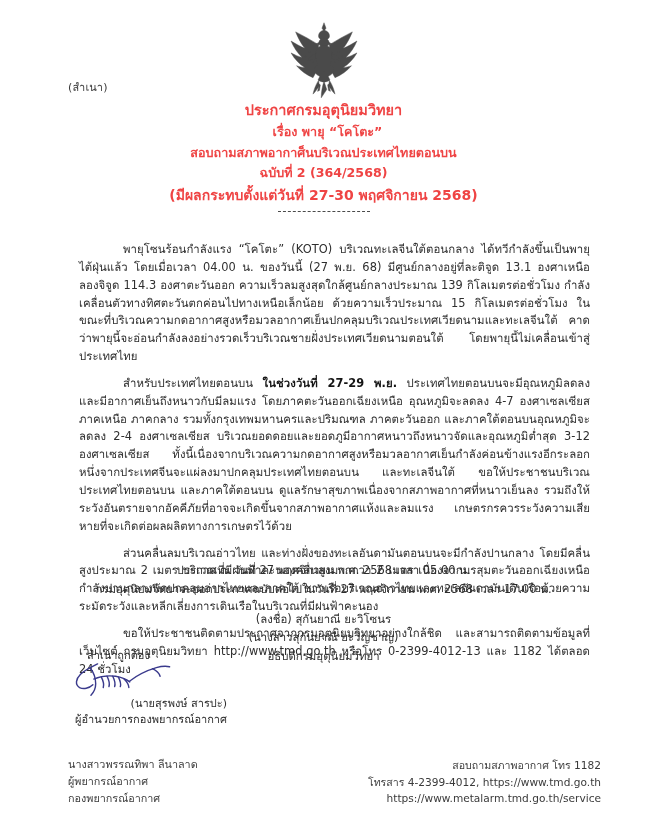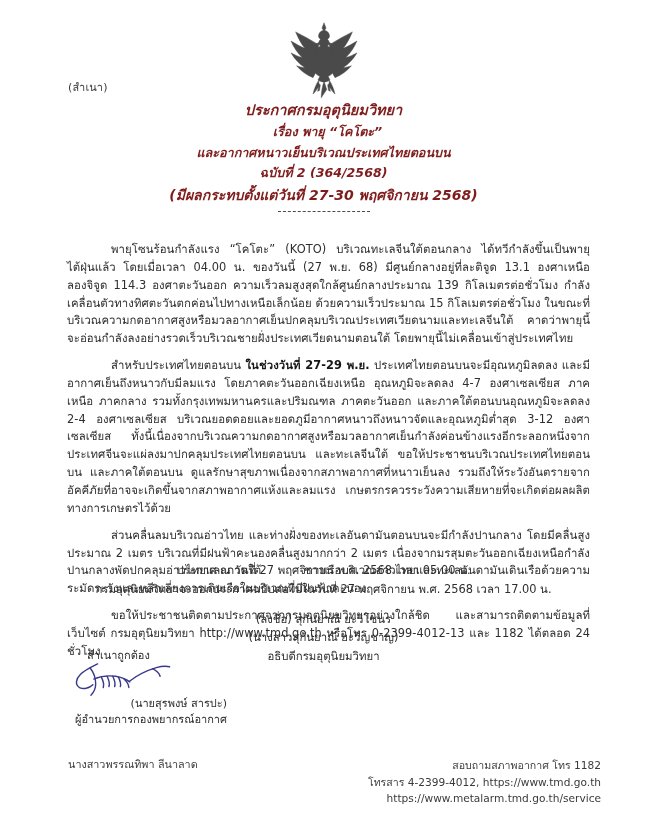--- a/index.html
+++ b/index.html
@@ -46,23 +46,22 @@
   
   .heading {
     position: absolute;
     left: 0;
     right: 0;
     top: 99px;
     text-align: center;
   }
   .heading .h-line {
     display: block;
-    color: #7f1d1d;
+    color: #ef4444;
     line-height: 1.62;
-    font-style: italic;
   }
   .h-title  { font-size: 14.5px; font-weight: bold; }
   .h-sub1   { font-size: 12.6px; font-weight: bold; margin-left: 8px; }
   .h-sub2   { font-size: 12.6px; font-weight: bold; }
   .h-issue  { font-size: 12.6px; font-weight: bold; }
   .h-effect { font-size: 14px; font-weight: bold; }
   .rule {
     display: block;
     margin: 5px auto 0;
     width: 92px;
@@ -71,21 +70,21 @@
   }
 
   
   .body-area {
     position: absolute;
     left: 67px;
     right: 57px;
     top: 241px;
   }
   p.para {
-    margin: 0 0 9px 0;
+    margin: 0 0 9px 12px;
     font-size: 11.4px;
     line-height: 1.565;
     text-align: justify;
     text-indent: 44px;
     color: #2e2e2e;
     letter-spacing: 0.05px;
   }
   b.em { font-weight: bold; color: #151515; }
 
   
@@ -201,21 +200,21 @@
         <circle cx="50" cy="57" r="0.9"></circle>
         <circle cx="46" cy="62" r="0.7"></circle>
           <circle cx="54" cy="62" r="0.7"></circle>
       </g>
     </svg>
   </div>
 
   <div class="heading">
     <span class="h-line h-title">ประกาศกรมอุตุนิยมวิทยา</span>
     <span class="h-line h-sub1">เรื่อง พายุ “โคโตะ”</span>
-    <span class="h-line h-sub2">และอากาศหนาวเย็นบริเวณประเทศไทยตอนบน</span>
+    <span class="h-line h-sub2">สอบถามสภาพอากาศ็นบริเวณประเทศไทยตอนบน</span>
     <span class="h-line h-issue">ฉบับที่ 2 (364/2568)</span>
     <span class="h-line h-effect">(มีผลกระทบตั้งแต่วันที่ 27-30 พฤศจิกายน 2568)</span>
     <span class="rule"></span>
   </div>
 
   <div class="body-area">
     <p class="para"><span>พายุโซนร้อนกำลังแรง “โคโตะ” (KOTO) บริเวณทะเลจีนใต้ตอนกลาง ได้ทวีกำลังขึ้นเป็นพายุไต้ฝุ่นแล้ว โดยเมื่อเวลา 04.00 น. ของวันนี้ (27 พ.ย. 68) มีศูนย์กลางอยู่ที่ละติจูด 13.1 องศาเหนือ ลองจิจูด 114.3 องศาตะวันออก ความเร็วลมสูงสุดใกล้ศูนย์กลางประมาณ 139 กิโลเมตรต่อชั่วโมง กำลังเคลื่อนตัวทางทิศตะวันตกค่อนไปทางเหนือเล็กน้อย ด้วยความเร็วประมาณ 15 กิโลเมตรต่อชั่วโมง ในขณะที่บริเวณความกดอากาศสูงหรือมวลอากาศเย็นปกคลุมบริเวณประเทศเวียดนามและทะเลจีนใต้ คาดว่าพายุนี้จะอ่อนกำลังลงอย่างรวดเร็วบริเวณชายฝั่งประเทศเวียดนามตอนใต้ โดยพายุนี้ไม่เคลื่อนเข้าสู่ประเทศไทย</span></p>
     <p class="para"><span>สำหรับประเทศไทยตอนบน </span><b class="em">ในช่วงวันที่ 27-29 พ.ย.</b><span> ประเทศไทยตอนบนจะมีอุณหภูมิลดลง และมีอากาศเย็นถึงหนาวกับมีลมแรง โดยภาคตะวันออกเฉียงเหนือ อุณหภูมิจะลดลง 4-7 องศาเซลเซียส ภาคเหนือ ภาคกลาง รวมทั้งกรุงเทพมหานครและปริมณฑล ภาคตะวันออก และภาคใต้ตอนบนอุณหภูมิจะลดลง 2-4 องศาเซลเซียส บริเวณยอดดอยและยอดภูมีอากาศหนาวถึงหนาวจัดและอุณหภูมิต่ำสุด 3-12 องศาเซลเซียส ทั้งนี้เนื่องจากบริเวณความกดอากาศสูงหรือมวลอากาศเย็นกำลังค่อนข้างแรงอีกระลอกหนึ่งจากประเทศจีนจะแผ่ลงมาปกคลุมประเทศไทยตอนบน และทะเลจีนใต้ ขอให้ประชาชนบริเวณประเทศไทยตอนบน และภาคใต้ตอนบน ดูแลรักษาสุขภาพเนื่องจากสภาพอากาศที่หนาวเย็นลง รวมถึงให้ระวังอันตรายจากอัคคีภัยที่อาจจะเกิดขึ้นจากสภาพอากาศแห้งและลมแรง เกษตรกรควรระวังความเสียหายที่จะเกิดต่อผลผลิตทางการเกษตรไว้ด้วย</span></p>
     <p class="para"><span>ส่วนคลื่นลมบริเวณอ่าวไทย และท่างฝั่งของทะเลอันดามันตอนบนจะมีกำลังปานกลาง โดยมีคลื่นสูงประมาณ 2 เมตร บริเวณที่มีฝนฟ้าคะนองคลื่นสูงมากกว่า 2 เมตร เนื่องจากมรสุมตะวันออกเฉียงเหนือกำลังปานกลางพัดปกคลุมอ่าวไทยและภาคใต้ ชาวเรือบริเวณอ่าวไทยและทะเลอันดามันเดินเรือด้วยความระมัดระวังและหลีกเลี่ยงการเดินเรือในบริเวณที่มีฝนฟ้าคะนอง</span></p>
     <p class="para"><span>ขอให้ประชาชนติดตามประกาศจากกรมอุตุนิยมวิทยาอย่างใกล้ชิด และสามารถติดตามข้อมูลที่เว็บไซต์ กรมอุตุนิยมวิทยา http://www.tmd.go.th หรือโทร 0-2399-4012-13 และ 1182 ได้ตลอด 24 ชั่วโมง</span></p>
@@ -249,20 +248,22 @@
           <path d="M88 7 C92 9 95 12 96 15"></path>
         </g>
       </svg>
     </span>
     <span class="cert-name">(นายสุรพงษ์ สารปะ)</span>
     <span class="cert-pos">ผู้อำนวยการกองพยากรณ์อากาศ</span>
   </div>
 
   <div class="footer-left">
     <span>นางสาวพรรณทิพา ลีนาลาด</span>
+    <span>ผู้พยากรณ์อากาศ</span>
+    <span>กองพยากรณ์อากาศ</span>
   </div>
 
   <div class="footer-right">
     <span>สอบถามสภาพอากาศ โทร 1182</span>
     <span>โทรสาร 4-2399-4012, https://www.tmd.go.th</span>
     <span>https://www.metalarm.tmd.go.th/service</span>
   </div>
 
 </div>
 

